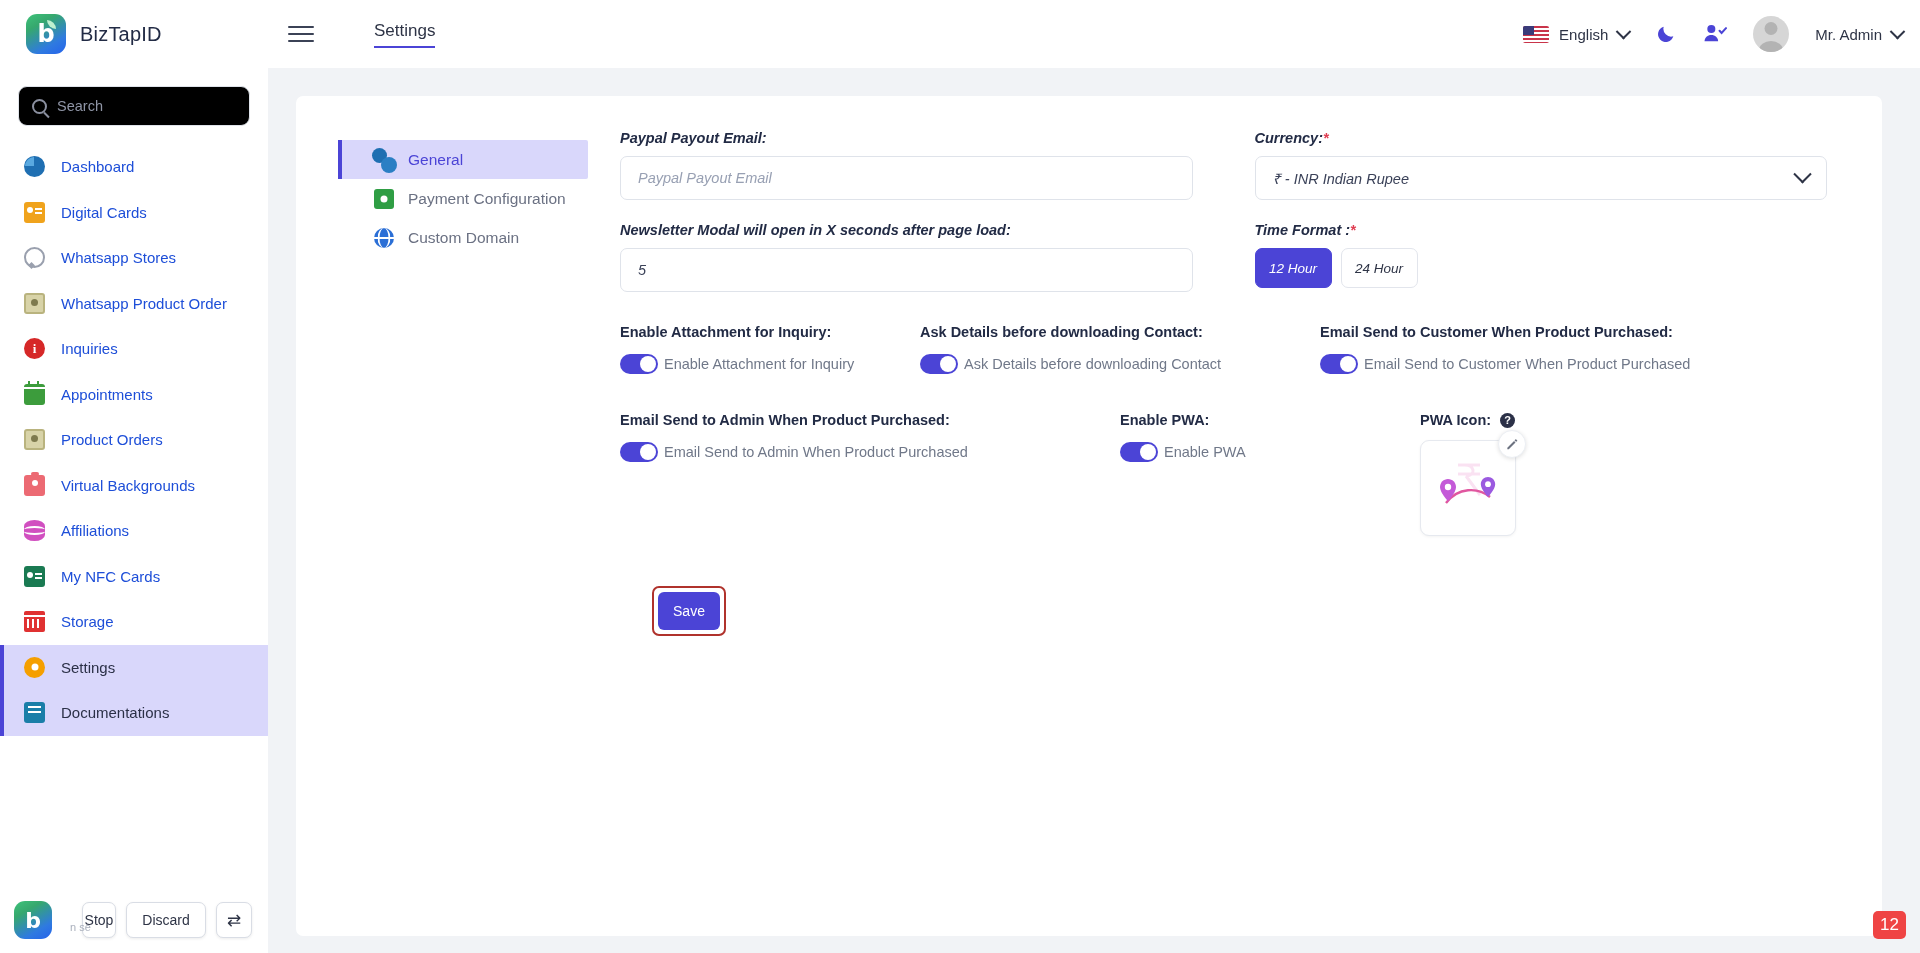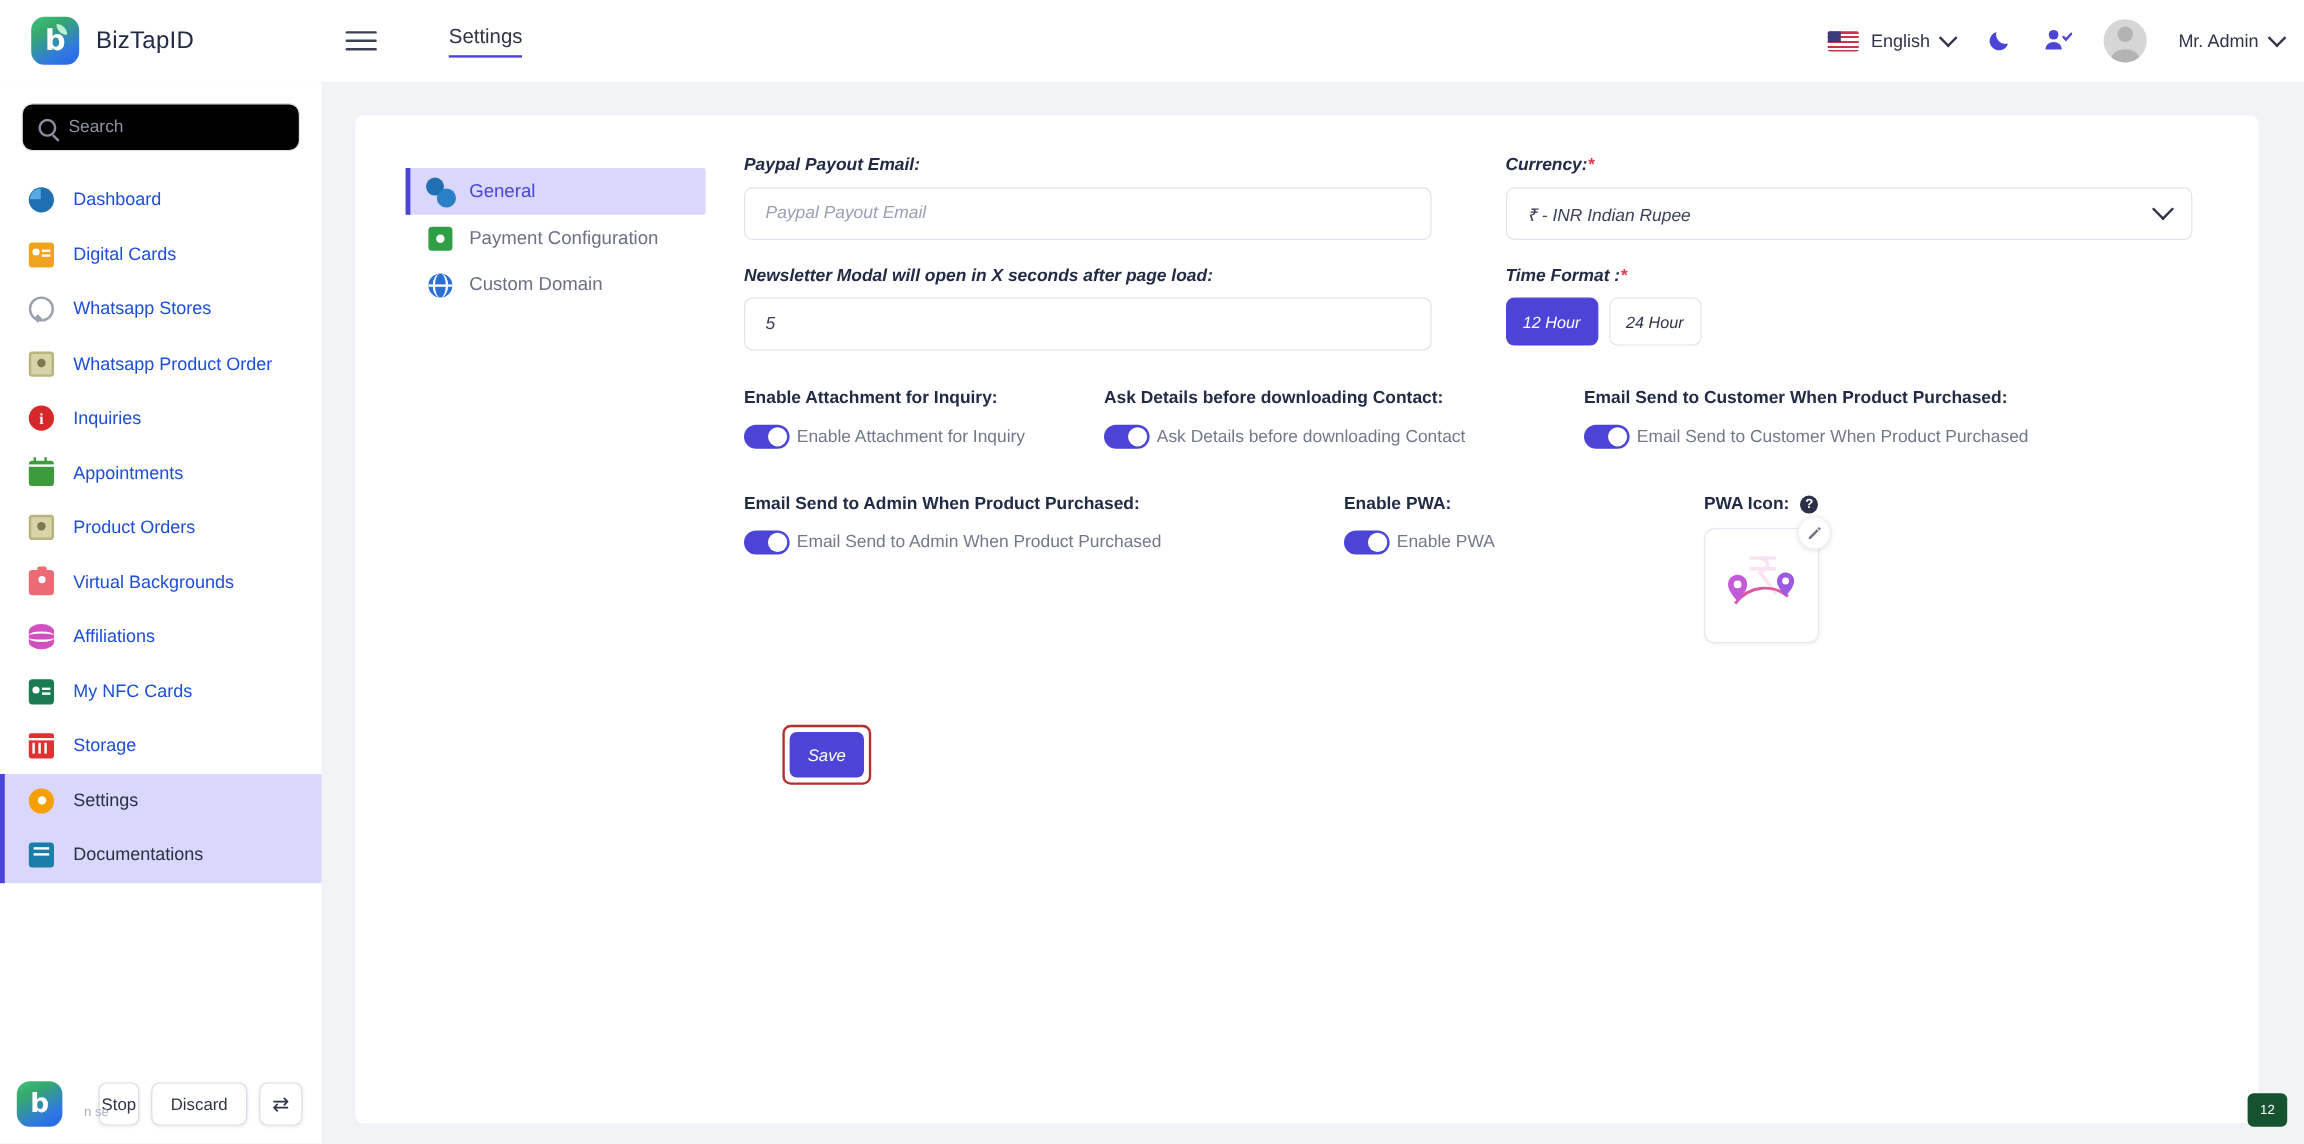--- a/index.html
+++ b/index.html
@@ -100,21 +100,21 @@
                     background: conic-gradient(#f59f00 0 12%, transparent 0 25%, #f59f00 0 37%, transparent 0 50%, #f59f00 0 62%, transparent 0 75%, #f59f00 0 87%, transparent 0); border-radius:5px; z-index:-1; }
   .ic-book { border-radius:3px; background:#1a7ea8; }
   .ic-book::before { content:""; position:absolute; left:4px; top:4px; right:4px; height:2px; background:#fff; box-shadow:0 5px 0 #fff; }
 
   
   .main { flex: 1 1 auto; min-width: 0; padding: 28px 38px 0 28px; overflow: hidden; }
   .card { background: #fff; border-radius: 7px; min-height: 840px; padding: 34px 0 0 0; }
   .card-inner { display: flex; align-items: flex-start; }
 
   .tabs { width: 250px; flex: 0 0 250px; margin-left: 42px; margin-top: 10px; }
-  .tab { height: 39px; display: flex; align-items: center; gap: 14px; padding-left: 19px; cursor: pointer; position: relative; border-radius: 2px; }
+  .tab { height: 39px; display: flex; align-items: center; gap: 14px; padding-left: 36px; cursor: pointer; position: relative; border-radius: 2px; }
   .tab .tlbl { font-size: 15.5px; color: #6b7183; }
   .tab.active { background: #d9d7fb; }
   .tab.active .tlbl { color: #4b44d6; }
   .tab.active::before { content:""; position:absolute; left:0; top:0; bottom:0; width:4px; background:#4b44d6; }
   .ti { width: 20px; height: 20px; flex: 0 0 20px; position: relative; }
   .ic-gears { }
   .ic-gears::before { content:""; position:absolute; left:0; top:0; width:11px; height:11px; border-radius:50%; background:#1f6fb2; box-shadow:0 0 0 2px #1f6fb2; }
   .ic-gears::after { content:""; position:absolute; right:-1px; bottom:-1px; width:12px; height:12px; border-radius:50%; background:#2b7fc4; box-shadow:0 0 0 2px #2b7fc4; }
   .ic-bill { border-radius:3px; background:#2f9e44; }
   .ic-bill::after { content:""; position:absolute; left:50%; top:50%; transform:translate(-50%,-50%); width:7px; height:7px; border-radius:50%; background:#fff; }
@@ -153,38 +153,38 @@
 
   .pwa-block { position: relative; }
   .pwa-head { display: flex; align-items: center; gap: 9px; margin-bottom: 12px; }
   .help { width: 15px; height: 15px; border-radius: 50%; background: #2b3047; color:#fff; font-size: 11px; font-weight: bold;
           display: flex; align-items: center; justify-content: center; cursor: pointer; }
   .pwa-card { width: 96px; height: 96px; border: 1px solid #e6e9ef; border-radius: 9px; background:#fff; position: relative;
               display:flex; align-items:center; justify-content:center; box-shadow: 0 1px 3px rgba(0,0,0,.05); }
   .pencil { position: absolute; right: -11px; top: -11px; width: 28px; height: 28px; border-radius: 50%; background: #fff;
             border: 1px solid #eceff4; display:flex; align-items:center; justify-content:center; box-shadow: 0 1px 4px rgba(0,0,0,.12); cursor: pointer; }
 
-  .save-wrap { margin-top: 38px; margin-left: 32px; display: inline-block; border: 2px solid #b0322c; border-radius: 7px; padding: 4px; font-style: italic; }
+  .save-wrap { margin-top: 20px; margin-left: 32px; display: inline-block; border: 2px solid #b0322c; border-radius: 7px; padding: 4px; }
   .save-btn { width: 62px; height: 38px; background: #4b44d6; color: #fff; border-radius: 6px; font-size: 14px;
               display: flex; align-items: center; justify-content: center; cursor: pointer; }
 
   
   .botbar { position: absolute; left: 14px; bottom: 14px; display: flex; align-items: center; gap: 0; z-index: 40; }
   .bot-logo { width: 38px; height: 38px; border-radius: 11px;
     background: linear-gradient(150deg,#3ec37a 0%, #36a86e 28%, #2f7ae0 72%, #2563eb 100%);
     display:flex; align-items:center; justify-content:center; color:#fff; font-size:22px; font-weight:700;
     font-family:"DejaVu Sans", sans-serif; position: relative; }
   .bot-ghost { position:absolute; left: 56px; bottom: 6px; font-size: 11px; color:#aab0bd; white-space: nowrap; }
   .bot-btn { height: 36px; background:#fff; border: 1px solid #d9dde5; border-radius: 7px; display:flex; align-items:center;
              justify-content:center; font-size: 14px; color:#2e3446; cursor:pointer; box-shadow: 0 1px 3px rgba(0,0,0,.08); }
   .b-stop { width: 34px; margin-left: 30px; }
   .b-discard { width: 80px; margin-left: 10px; }
   .b-swap { width: 36px; margin-left: 10px; font-size: 17px; }
-  .counter { position: absolute; right: 14px; bottom: 14px; width: 33px; height: 28px; background: #14532d; color: #fff;
-             border-radius: 5px; display: flex; align-items: center; justify-content: center; font-size: 11px; z-index: 40; }
+  .counter { position: absolute; right: 14px; bottom: 14px; width: 33px; height: 28px; background: #ef4444; color: #fff;
+             border-radius: 5px; display: flex; align-items: center; justify-content: center; font-size: 17px; z-index: 40; }
 </style>
 </head>
 <body>
 
 <div class="app">
 
   <div class="topbar">
     <div class="brand">
       <div class="logo-sq">
         <span>b</span>

